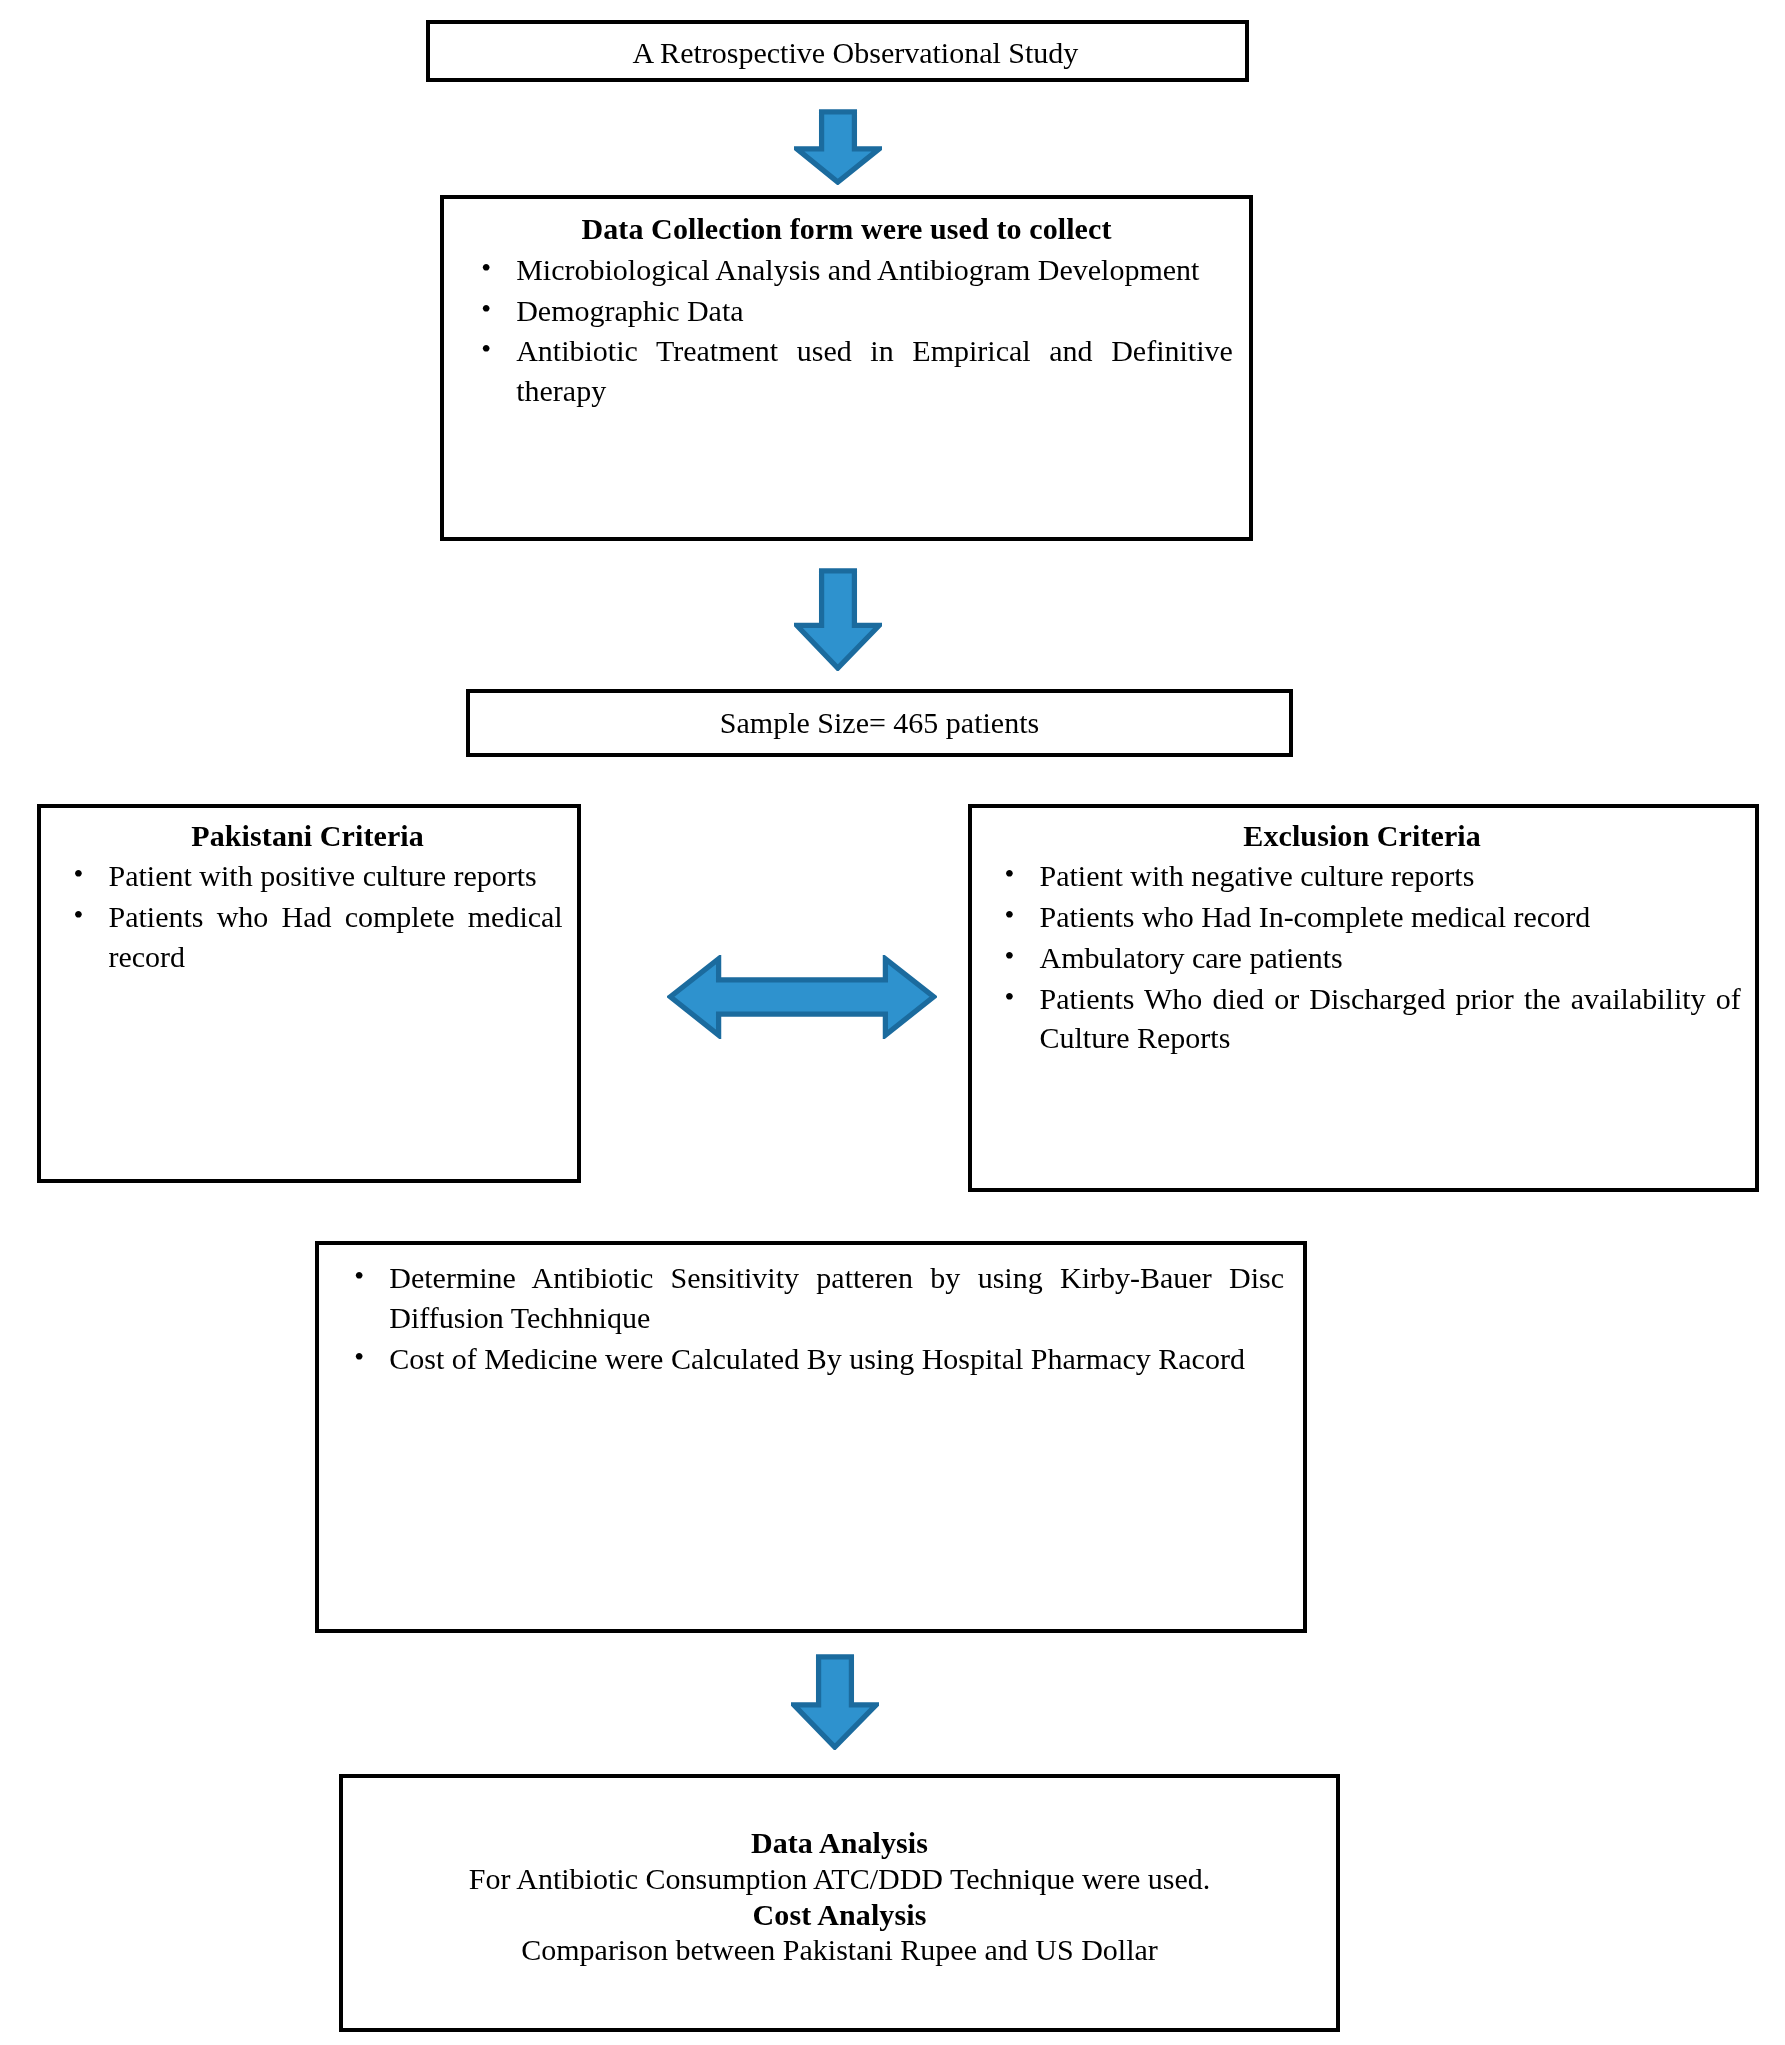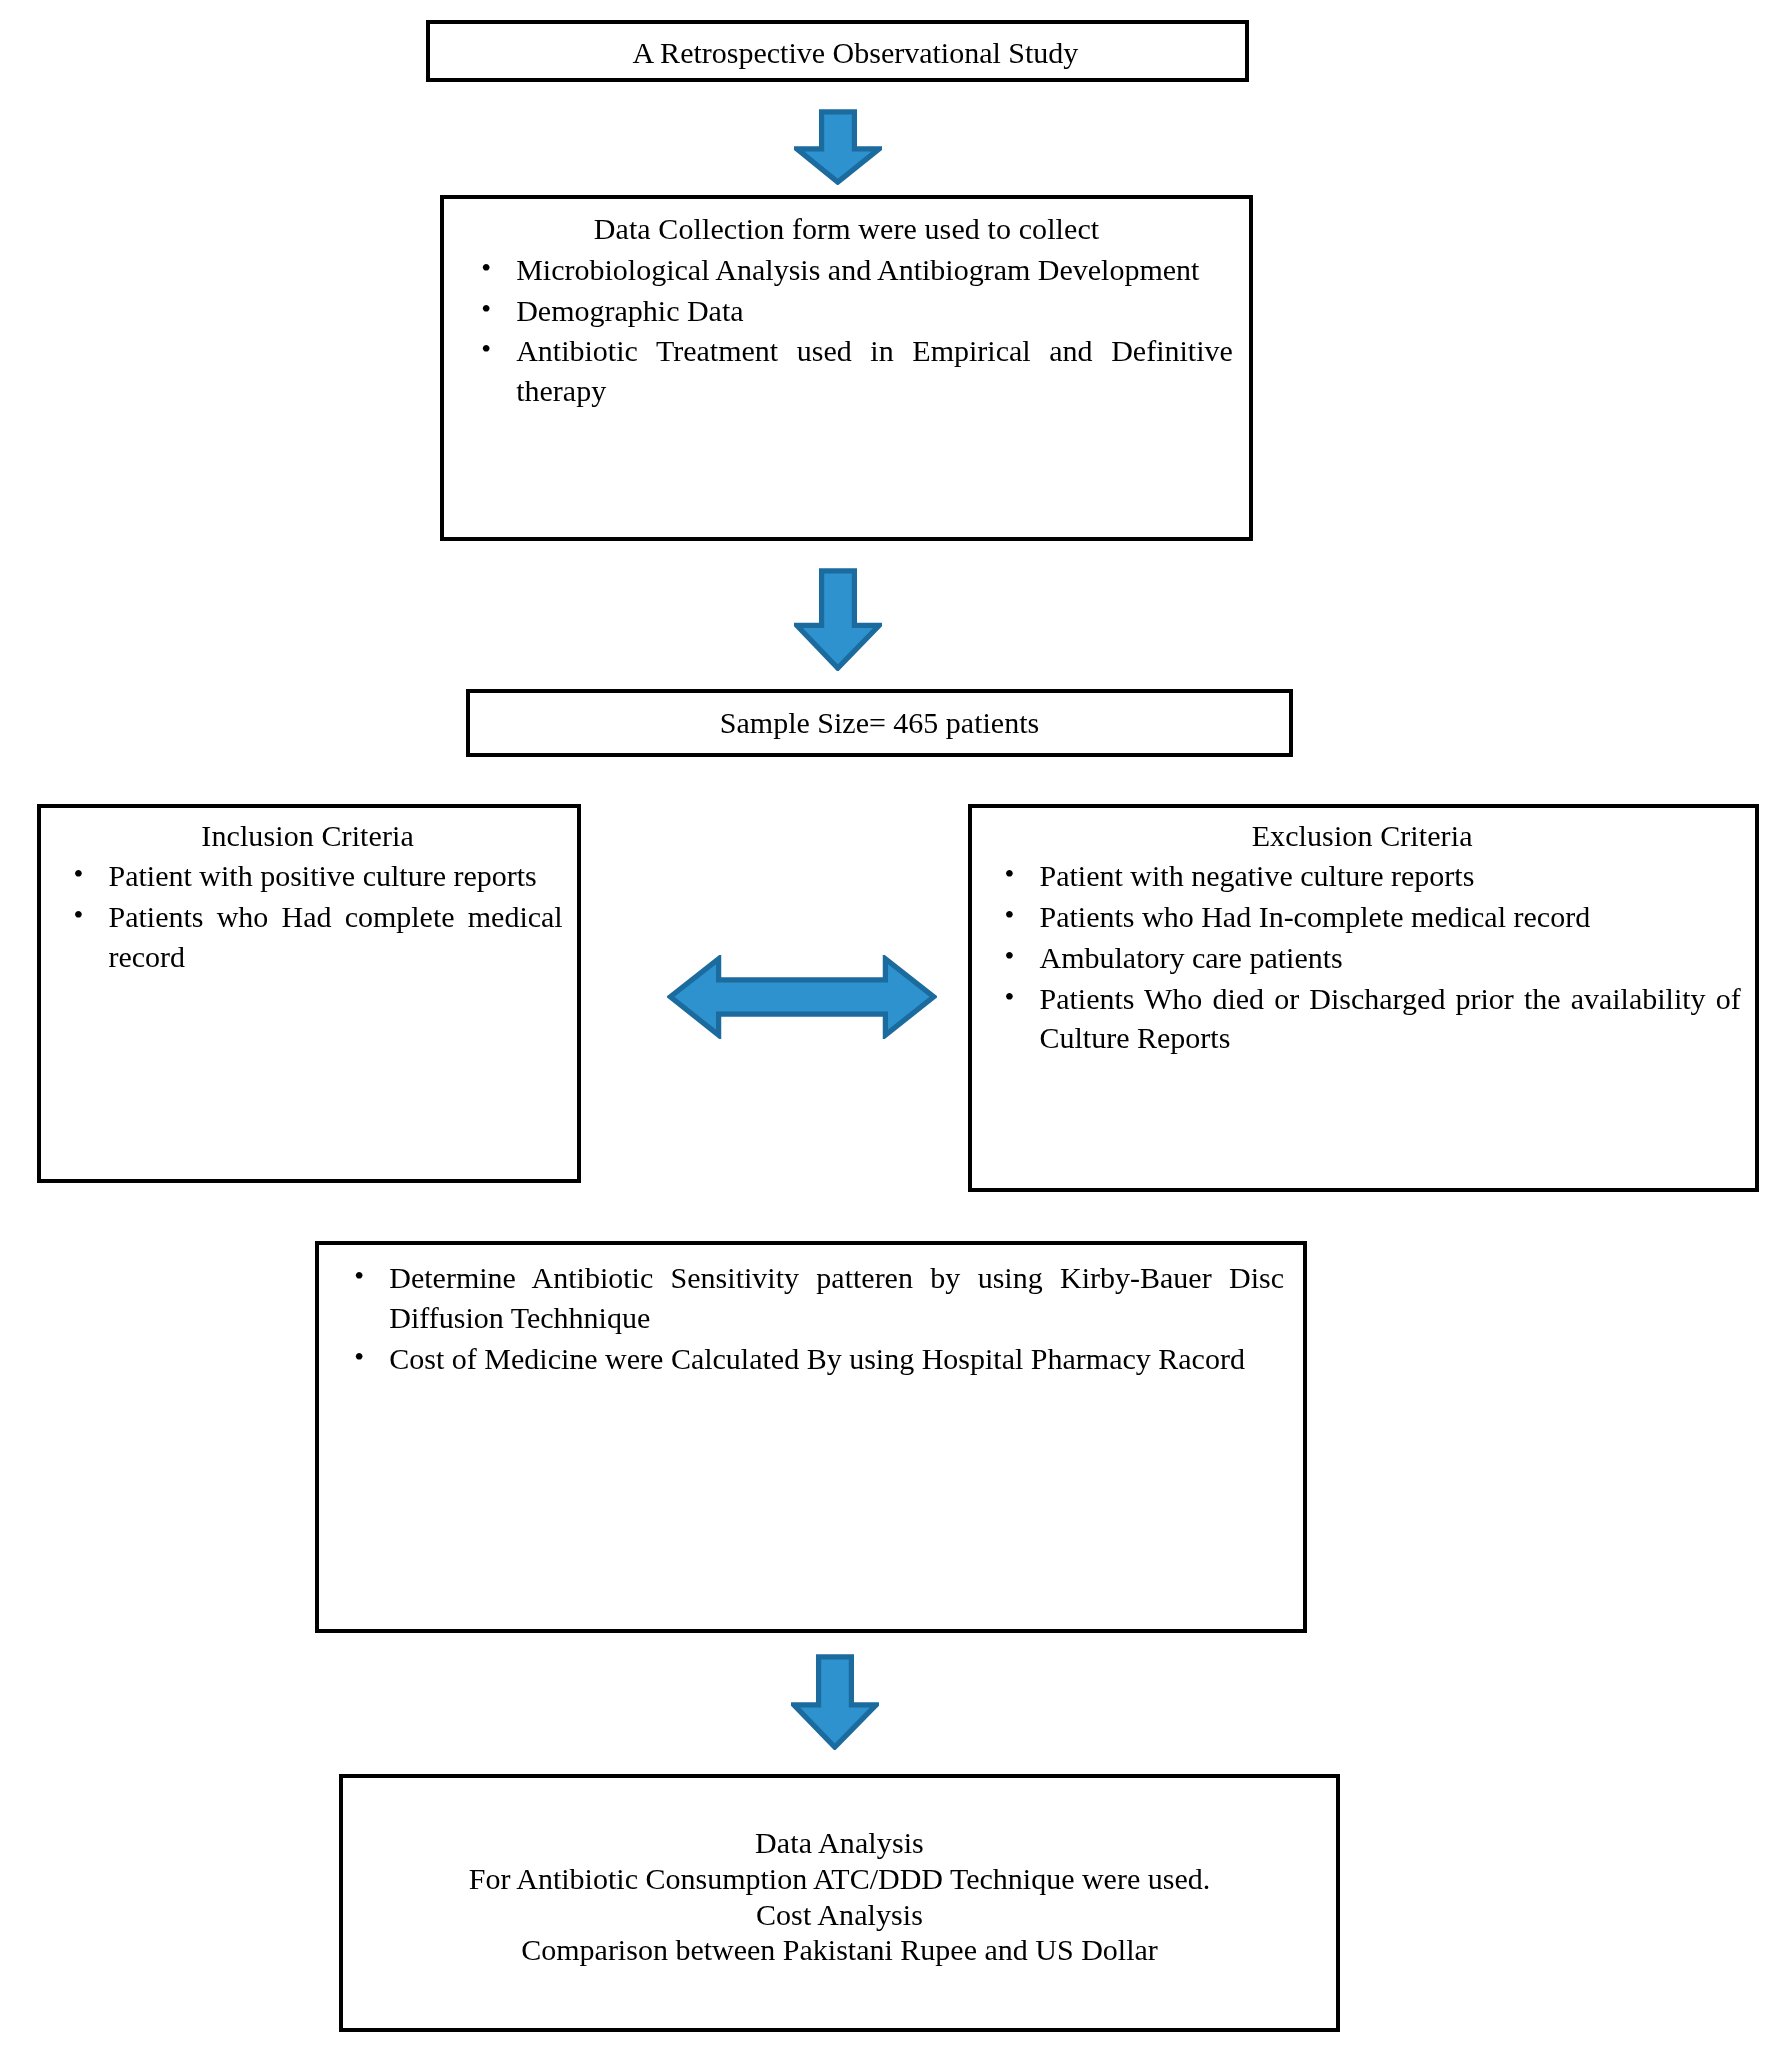--- a/index.html
+++ b/index.html
@@ -22,21 +22,21 @@
   .box {
     position: absolute;
     box-sizing: border-box;
     border: 4.3px solid #000000;
     background: #ffffff;
   }
   .box-inner {
     padding: 12.4px 16.2px 9.6px 16.2px;
   }
   .title {
-    font-weight: normal;
+    font-weight: bold;
     text-align: center;
     font-size: 30px;
     line-height: 1.18;
     letter-spacing: 0.1px;
   }
   .plain-center {
     text-align: center;
     font-size: 30px;
     line-height: 1.2;
   }
@@ -103,21 +103,21 @@
   </div>
 
   <div class="box" style="left:466px; top:689px; width:827px; height:68px;">
     <div class="box-inner" style="padding:12.4px 14.3px;">
       <div class="plain-center">Sample Size= 465 patients</div>
     </div>
   </div>
 
   <div class="box" style="left:37px; top:804px; width:544px; height:379px;">
     <div class="box-inner" style="padding:9.6px 14.3px 9.6px 11.5px;">
-      <div class="title">Inclusion Criteria</div>
+      <div class="title">Pakistani Criteria</div>
       <ul class="bullets">
         <li>Patient with positive culture reports</li>
         <li>Patients who Had complete medical record</li>
       </ul>
     </div>
   </div>
 
   <div class="arrow" style="left:667px; top:955px; width:270px; height:84px;">
     <svg viewBox="0 0 565 175" preserveAspectRatio="none" aria-hidden="true">
       <polygon points="7,87 108,8 108,52 457,52 457,8 558,87 457,167 457,123 108,123 108,167" fill="#2E92CE" stroke="#1B6B9E" stroke-width="11" stroke-linejoin="miter"></polygon>

